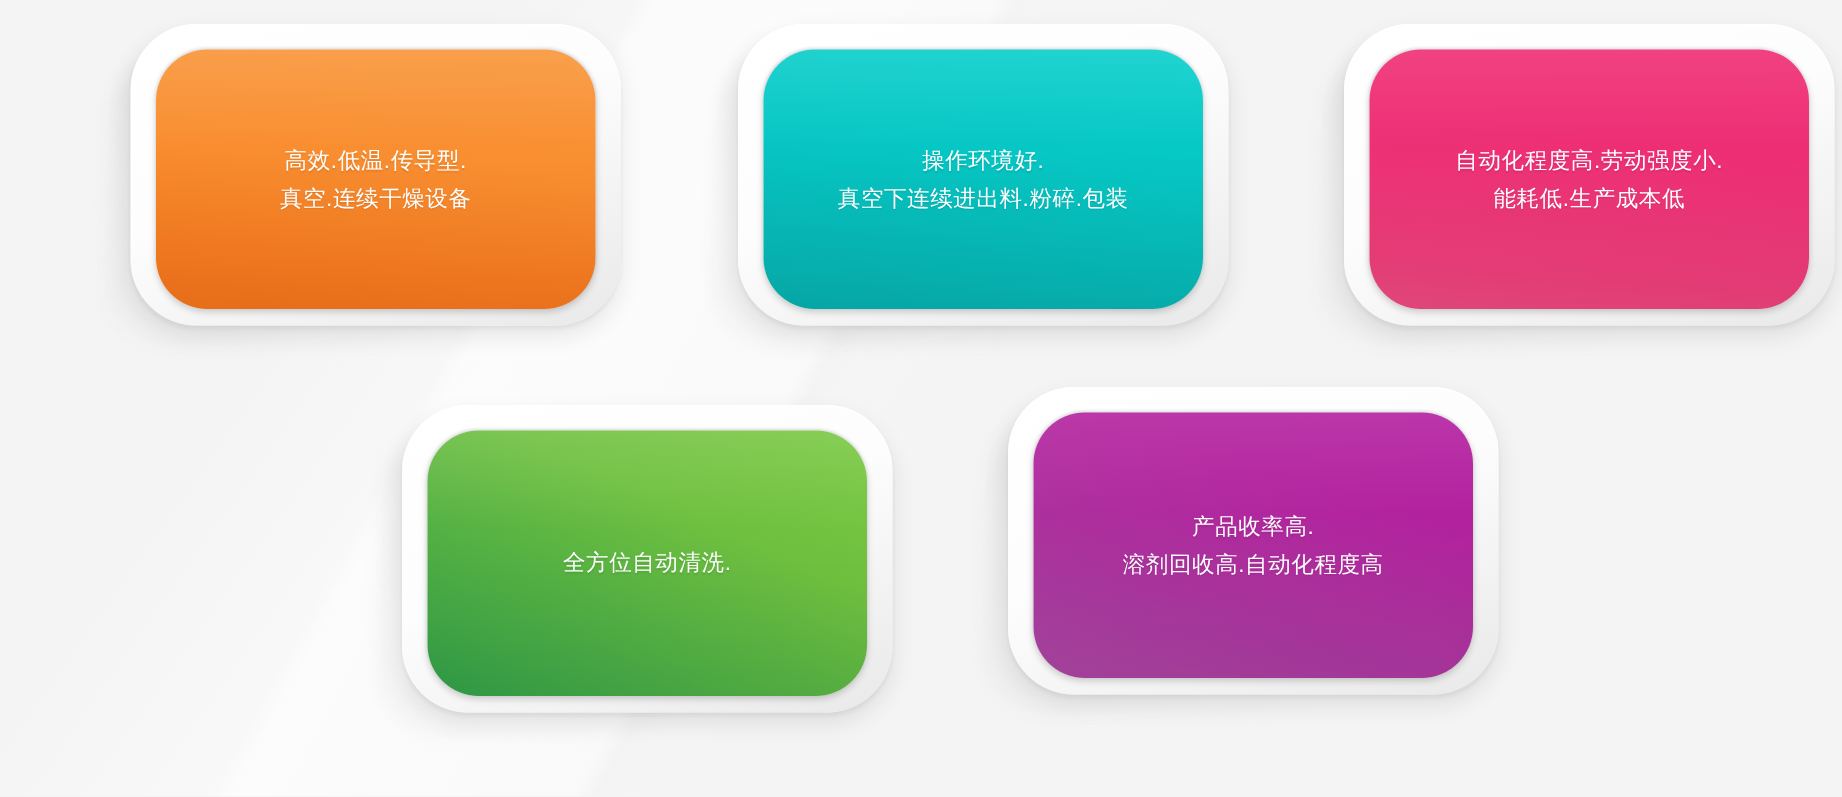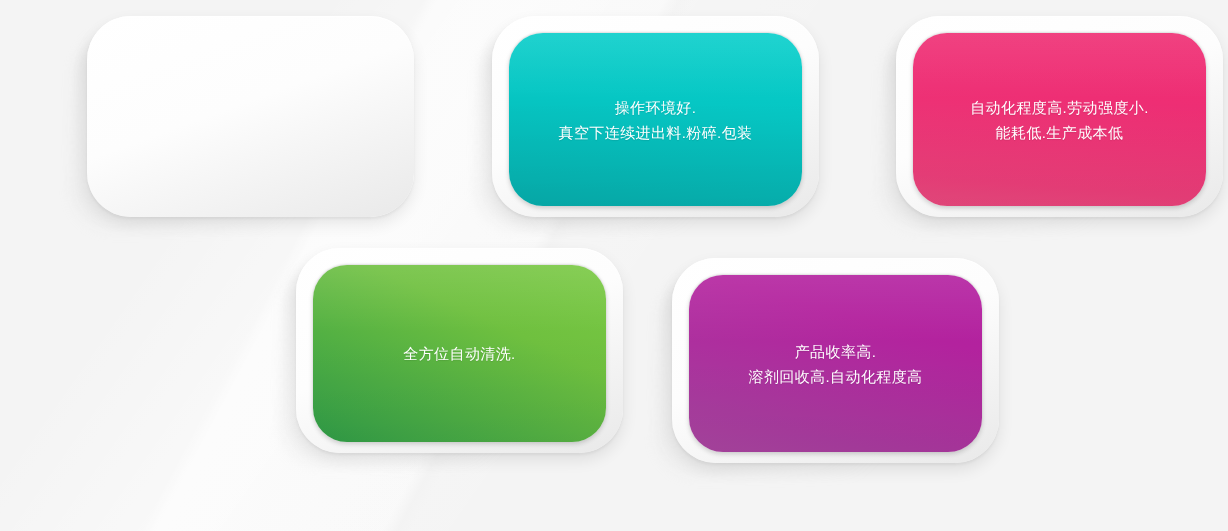--- a/index.html
+++ b/index.html
@@ -119,40 +119,46 @@
     letter-spacing: 0.4px;
     white-space: nowrap;
     text-shadow: 0 1px 1px rgba(0,0,0,0.10);
   }
   .label .line { display: block; }
 
   
   #card-0 { left: 87px;  top: 16px;  width: 327px; height: 201px; }
   #card-1 { left: 492px; top: 16px;  width: 327px; height: 201px; }
   #card-2 { left: 896px; top: 16px;  width: 327px; height: 201px; }
-  #card-3 { left: 268px; top: 248px; width: 327px; height: 205px; margin-left: 28px; }
+  #card-3 { left: 268px; top: 270px; width: 327px; height: 205px; }
   #card-4 { left: 672px; top: 258px; width: 327px; height: 205px; }
 
   
   .grad-orange  { background: linear-gradient(185deg, #f99539 0%, #f98e30 42%, #f4791f 82%, #f0711a 100%); }
   .grad-teal    { background: linear-gradient(185deg, #07cfcb 0%, #06c7c4 40%, #06b4b2 85%, #06acab 100%); }
   .grad-pink    { background: linear-gradient(185deg, #ef2c72 0%, #ee2e74 38%, #ea3e79 84%, #e84a7e 100%); }
   .grad-green   { background: linear-gradient(205deg, #7ac943 0%, #6fc03f 35%, #3fa546 85%, #2f9c47 100%); }
   .grad-purple  { background: linear-gradient(195deg, #b31fa0 0%, #b3229e 30%, #a83b9e 80%, #a8459f 100%); }
 </style>
 </head>
 <body>
 
 <div id="stage">
 
   <div class="bg-sheen"></div>
 
   <div class="card" id="card-0">
     <div class="longshadow"></div>
     <div class="frame"></div>
+    <div class="panel grad-orange">
+      <div class="label">
+        <span class="line">高效.低温.传导型.</span>
+        <span class="line">真空.连续干燥设备</span>
+      </div>
+    </div>
   </div>
 
   <div class="card" id="card-2">
     <div class="longshadow"></div>
     <div class="frame"></div>
     <div class="panel grad-pink">
       <div class="label">
         <span class="line">自动化程度高.劳动强度小.</span>
         <span class="line">能耗低.生产成本低</span>
       </div>

